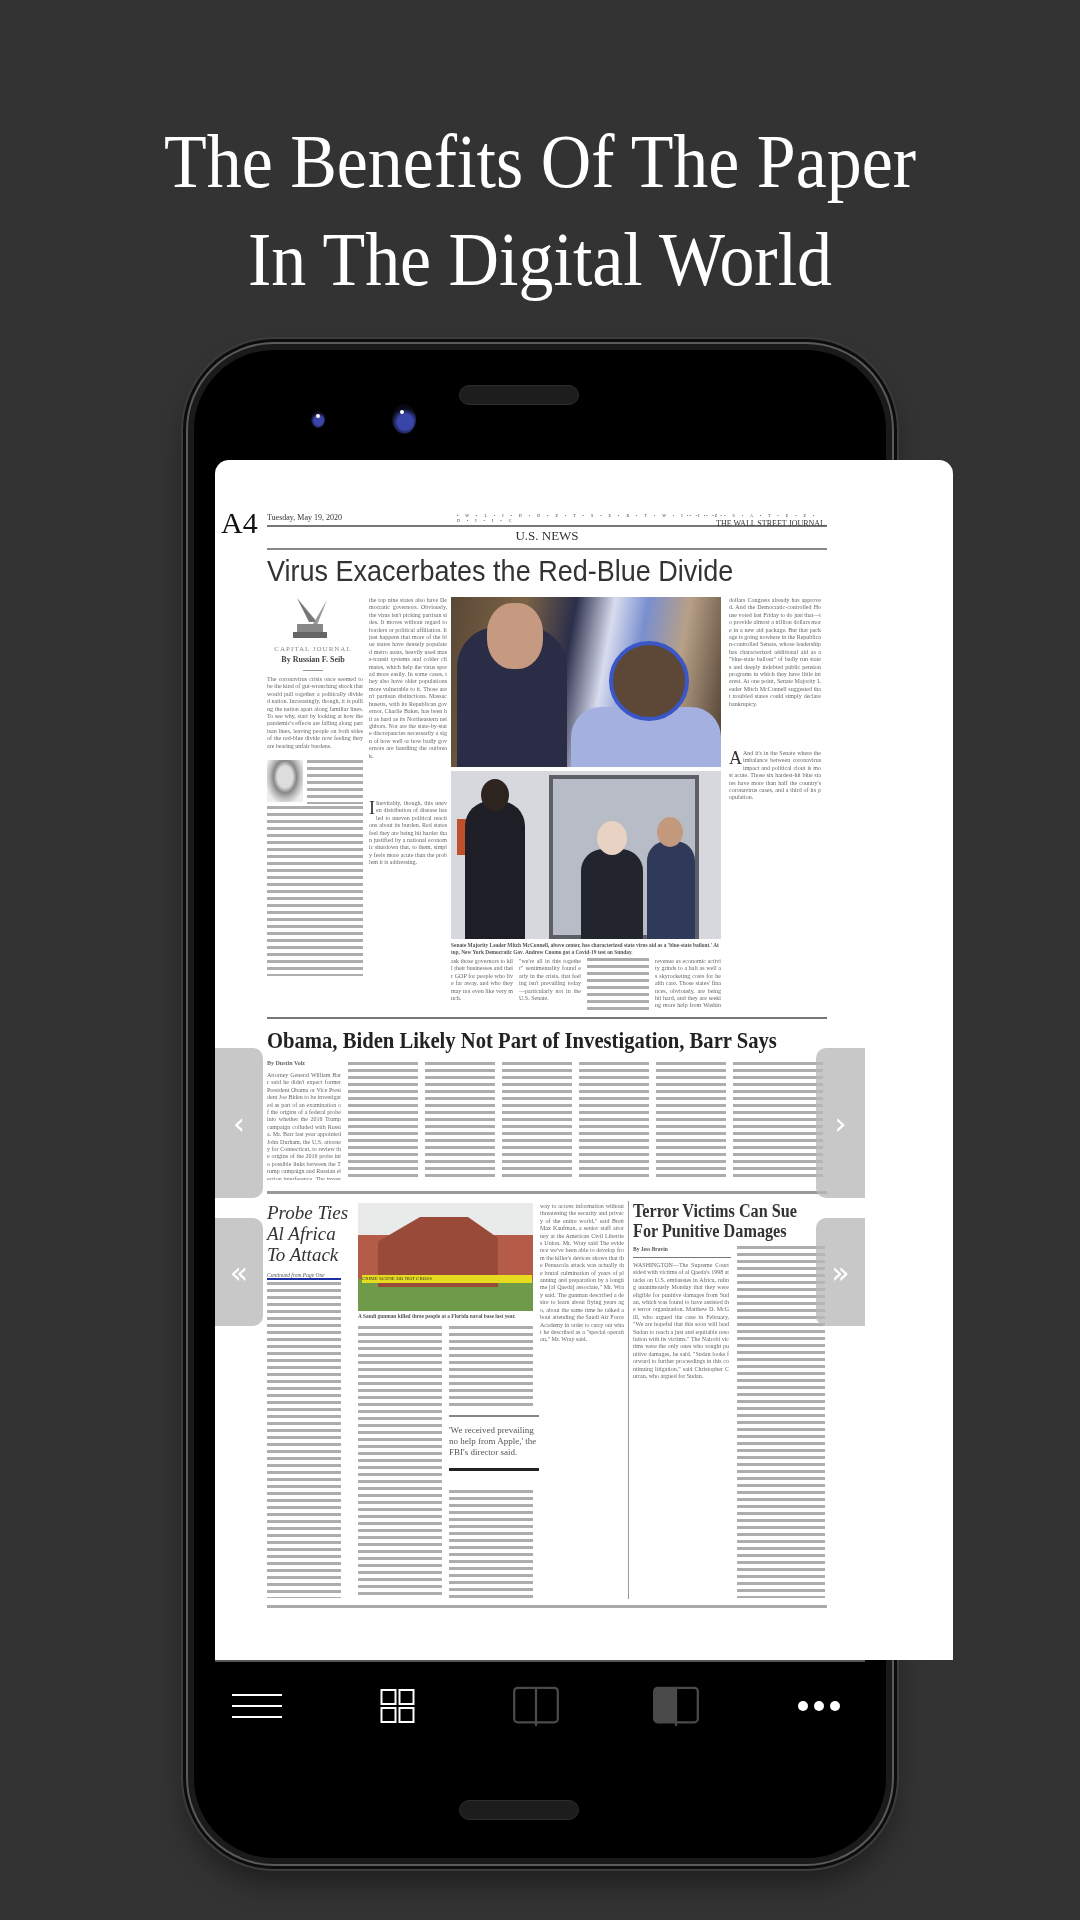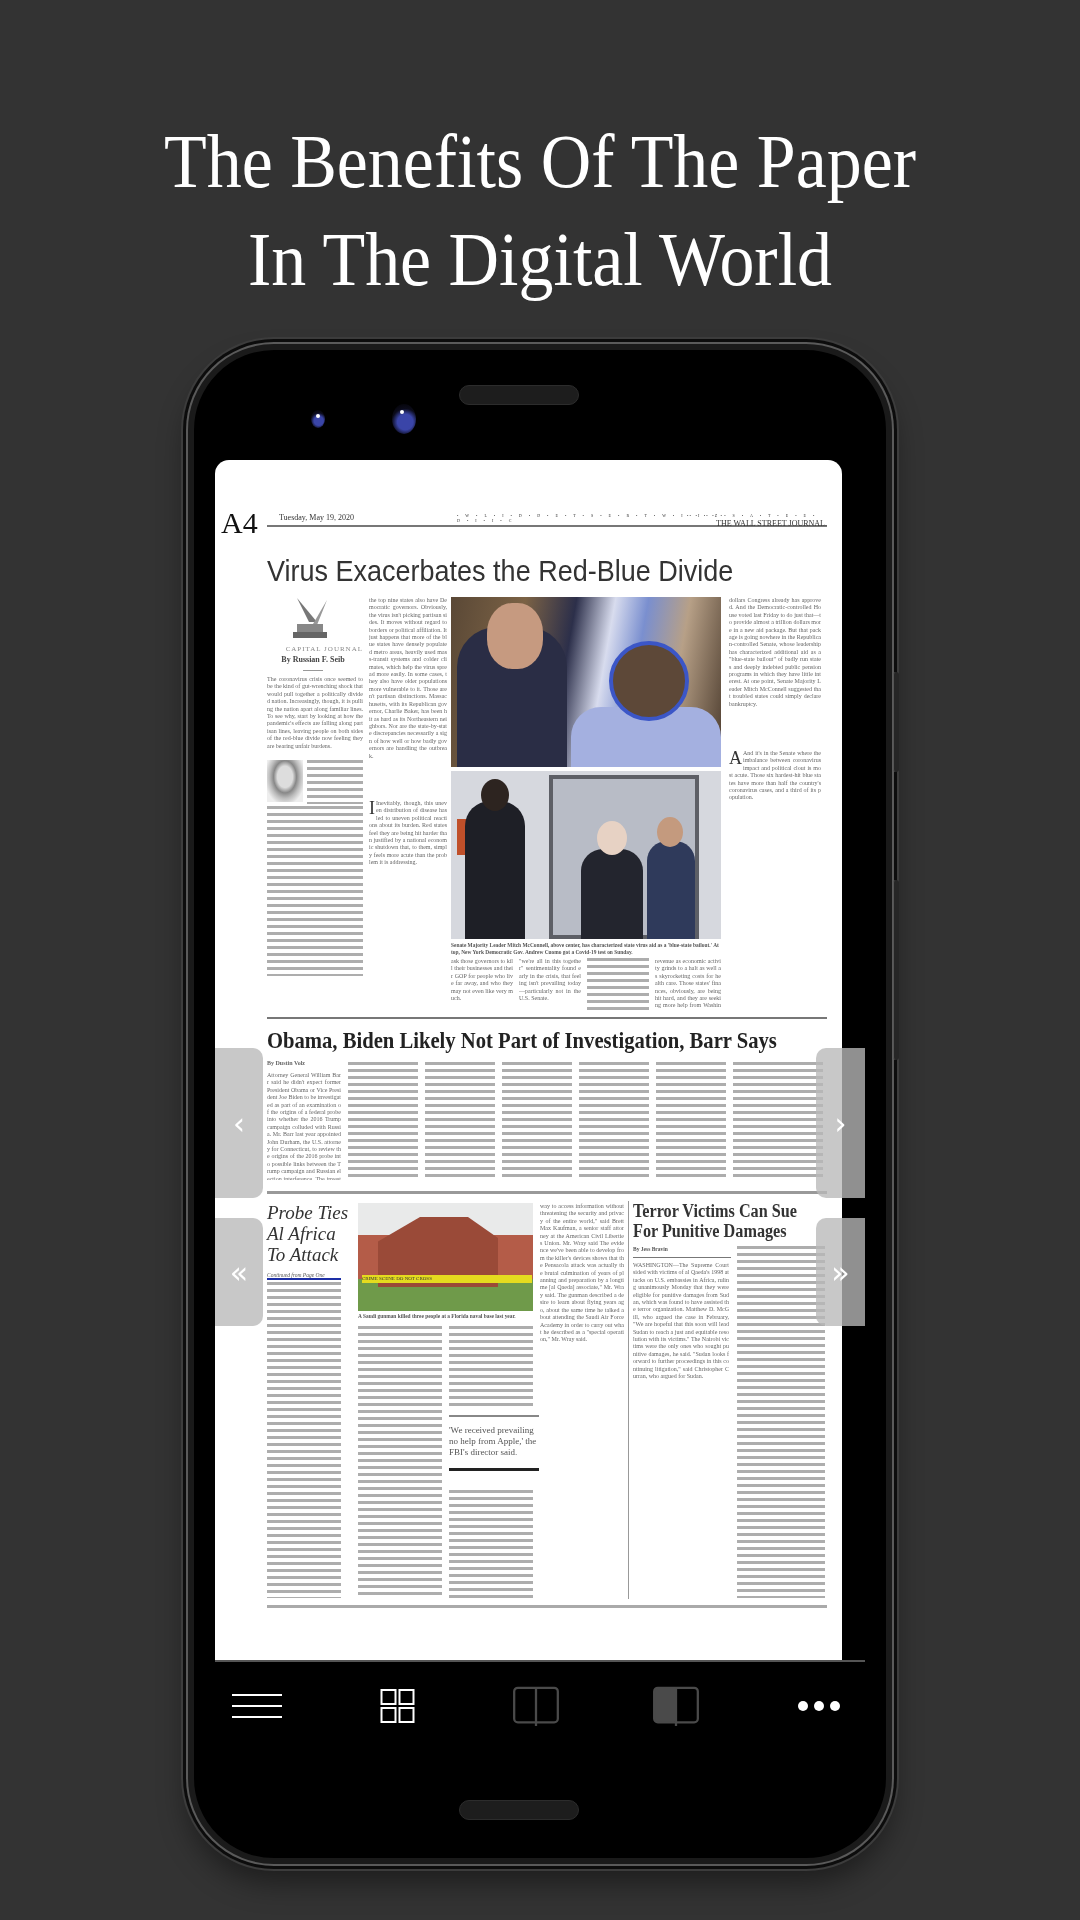--- a/index.html
+++ b/index.html
@@ -11,37 +11,37 @@
 
   
   .phone { position: absolute; left: 188px; top: 344px; width: 704px; height: 1520px; border-radius: 86px;
     background: #000; border: 6px solid #1a1a1a;
     box-shadow: 0 0 0 2px #5a5a5a, 0 0 0 5px #0c0c0c, 0 0 0 7px #3c3c3c, 0 18px 30px rgba(0,0,0,0.45); }
   .side-btn { position: absolute; width: 6px; background: #262626; border-radius: 3px; border-left: 1px solid #555; }
   .speaker { position: absolute; width: 120px; height: 20px; border-radius: 10px; background: #1d1d1d; border: 1px solid #2c2c2c; }
   .cam { position: absolute; border-radius: 50%; background: radial-gradient(circle at 55% 60%, #3a45a8 0 35%, #0b0b1a 60%, #000 100%); }
   .cam::after { content: ""; position: absolute; left: 35%; top: 20%; width: 4px; height: 4px; border-radius: 50%; background: #fff; }
 
-  .screen { position: absolute; left: 215px; top: 460px; width: 627px; height: 1200px; background: #ffffff; border-radius: 14px 14px 0 0; overflow: hidden; }
+  .screen { position: absolute; left: 215px; top: 460px; width: 738px; height: 1200px; background: #ffffff; border-radius: 14px 14px 0 0; overflow: hidden; }
 
   
   .page-num { position: absolute; left: 6px; top: 46px; font-size: 30px; color: #111; }
   .masthead { position: absolute; left: 52px; top: 53px; width: 560px; height: 14px; border-bottom: 2px solid #777; font-size: 8px; color: #333; }
-  .masthead .date { position: absolute; left: 12px; top: 0; }
+  .masthead .date { position: absolute; left: 0; top: 0; }
   .masthead .dots { position: absolute; left: 190px; top: 0; letter-spacing: 3px; }
   .masthead .paper { position: absolute; right: 0; top: 6px; }
   .section { position: absolute; left: 52px; top: 68px; width: 560px; text-align: center; font-size: 13px; color: #333; border-bottom: 2px solid #888; padding-bottom: 4px; }
   .h1 { position: absolute; left: 52px; top: 94px; font-family: "Liberation Sans", sans-serif; font-size: 30px; color: #333; transform: scaleX(0.9); transform-origin: left; white-space: nowrap; }
 
   .col { position: absolute; overflow: hidden; }
   .txt { font-size: 6px; line-height: 7.4px; color: #666; text-align: justify; word-break: break-all; }
   .lines { background: repeating-linear-gradient(to bottom, #8a8a8a 0 3px, transparent 3px 7px); opacity: 0.7; }
 
   .quill { position: absolute; left: 72px; top: 134px; width: 46px; height: 48px; }
-  .colname { position: absolute; left: 48px; top: 185px; width: 100px; text-align: right; font-size: 7px; letter-spacing: 1px; color: #888; }
+  .colname { position: absolute; left: 48px; top: 185px; width: 100px; text-align: center; font-size: 7px; letter-spacing: 1px; color: #888; }
   .byline { position: absolute; left: 48px; top: 195px; width: 100px; text-align: center; font-size: 8px; font-weight: bold; color: #444; }
   .portrait { position: absolute; left: 52px; top: 300px; width: 36px; height: 42px;
     background: radial-gradient(ellipse at 50% 40%, #ddd 0 30%, #888 45%, #bbb 60%, #eee 80%); }
 
   .photo1 { position: absolute; left: 236px; top: 137px; width: 270px; height: 170px;
     background: linear-gradient(100deg, #5a4836 0%, #7b6245 25%, #2c2f4a 42%, #d8dcee 55%, #7a8fcf 66%, #b7a087 80%, #4c3c2e 100%); }
   .photo1 .p1 { position: absolute; left: 6px; top: 30px; width: 110px; height: 140px; background: #2a2d45; border-radius: 40px 40px 0 0; }
   .photo1 .p1h { position: absolute; left: 36px; top: 6px; width: 56px; height: 66px; border-radius: 45%; background: #c69a80; }
   .photo1 .p2 { position: absolute; left: 120px; top: 110px; width: 150px; height: 60px; background: #a4b0e0; border-radius: 30px 30px 0 0; }
   .photo1 .p2h { position: absolute; left: 158px; top: 44px; width: 80px; height: 80px; border-radius: 50%; background: #5d4838; border: 4px solid #3b56c7; }
@@ -96,20 +96,21 @@
 
 <div class="screen">
   <div class="page-num">A4</div>
 
   <div class="masthead">
     <span class="date">Tuesday, May 19, 2020</span>
     <span class="dots" style="font-size:4px;">• W • L • I • D • D • E • T • S • E • R • T • W • I • I • Z • S • A • T • E • E • D • I • I • C</span>
     <span class="dots" style="left:420px; font-size:4px;">• • • • •</span>
     <span class="paper">THE WALL STREET JOURNAL.</span>
   </div>
+  <div class="section">U.S. NEWS</div>
 
   <div class="h1">Virus Exacerbates the Red-Blue Divide</div>
 
   <svg class="quill" viewBox="0 0 46 48">
     <path d="M10 4 L22 28 L30 28 Z" fill="#777"></path>
     <path d="M40 6 L26 30 L30 31 Z" fill="#999"></path>
     <rect x="10" y="30" width="26" height="8" fill="#888"></rect>
     <rect x="6" y="38" width="34" height="6" fill="#666"></rect>
   </svg>
   <div class="colname">CAPITAL JOURNAL</div>

